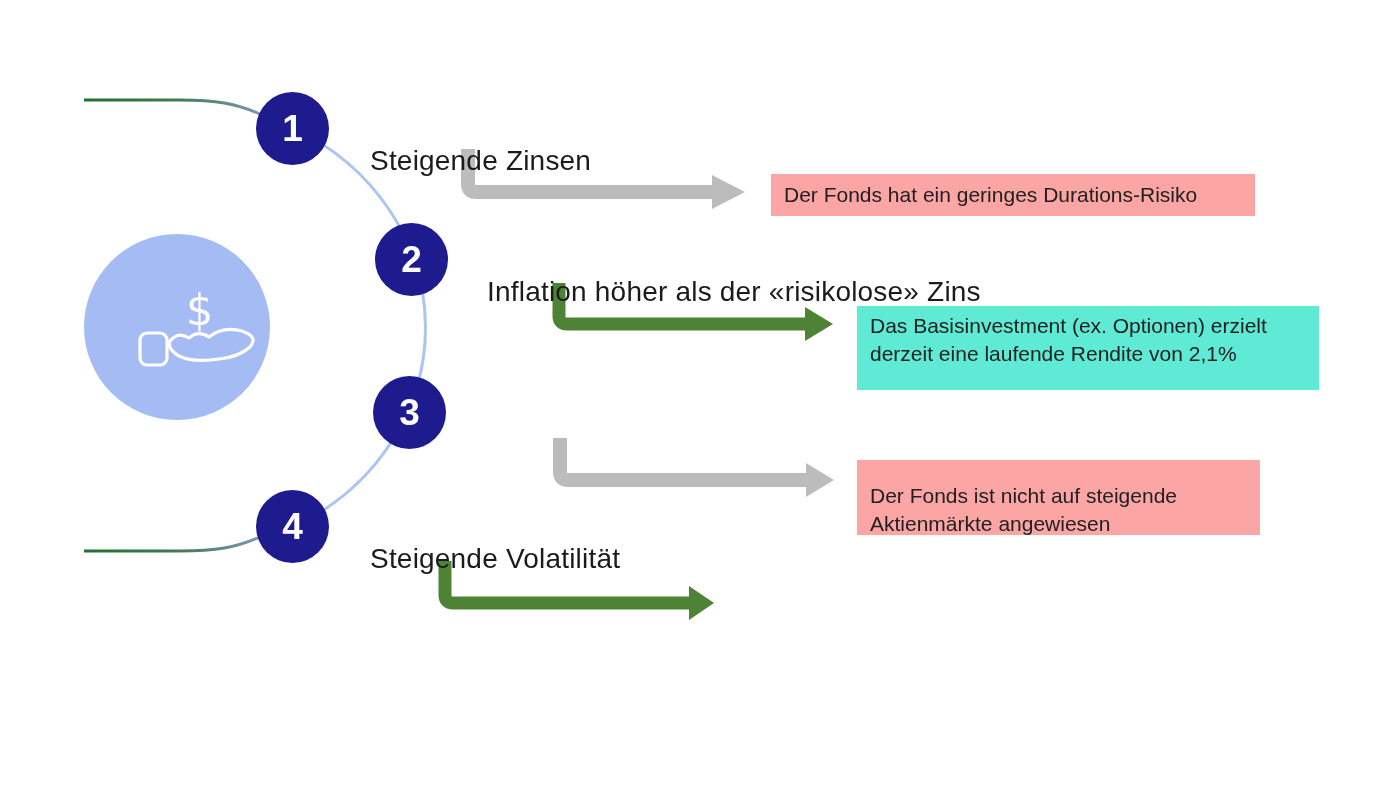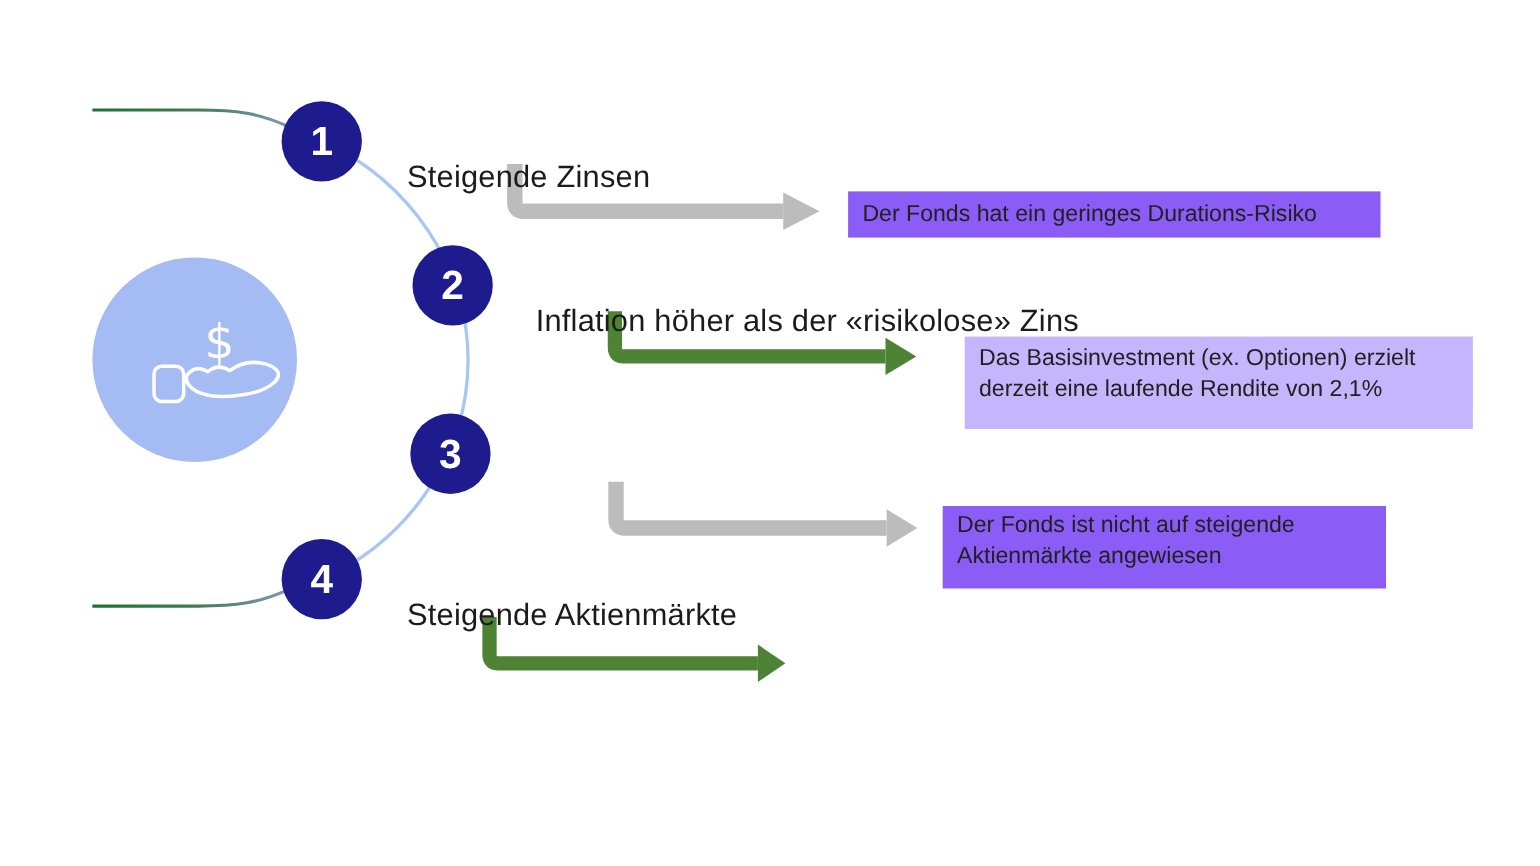--- a/index.html
+++ b/index.html
@@ -15,25 +15,25 @@
   }
   .title{
     position:absolute;color:#1b1b1b;font-size:28px;line-height:34px;white-space:nowrap;
     letter-spacing:0.2px;
     margin-top:32px;
   }
   .note{
     position:absolute;color:#212121;font-size:21px;line-height:28px;
     box-sizing:border-box;padding:7px 13px;
   }
-  .note.gray{background:#8b5cf6;}
-  .note.green{background:#c4b5fd;margin-left:20px;}
+  .note.gray{background:#fca5a5;}
+  .note.green{background:#5eead4;}
   .n1{left:771px;top:174px;width:484px;}
   .n2{left:857px;top:306px;width:462px;height:84px;padding-top:6px;}
-  .n3{left:857px;top:460px;width:403px;height:75px;padding-top:4px;}
+  .n3{left:857px;top:460px;width:403px;height:75px;padding-top:22px;}
   .n4{left:742px;top:584px;width:392px;height:46px;}
   .c1{left:256px;top:92px;}
   .c2{left:375px;top:223px;}
   .c3{left:373px;top:376px;}
   .c4{left:256px;top:490px;}
   .t1{left:370px;top:112px;}
   .t2{left:487px;top:243px;}
   .t3{left:487px;top:397px;}
   .t4{left:370px;top:510px;}
 </style>
@@ -92,19 +92,19 @@
   </div>
   <div class="num c3">
     <span>3</span>
   </div>
   <div class="num c4">
     <span>4</span>
   </div>
 
   <div class="title t1">Steigende Zinsen</div>
   <div class="title t2">Inflation höher als der «risikolose» Zins</div>
-  <div class="title t4">Steigende Aktienmärkte</div>
+  <div class="title t4">Steigende Volatilität</div>
 
   <div class="note gray n1">Der Fonds hat ein geringes Durations-Risiko</div>
   <div class="note green n2">Das Basisinvestment (ex. Optionen) erzielt derzeit eine laufende Rendite von 2,1%</div>
   <div class="note gray n3">Der Fonds ist nicht auf steigende Aktienmärkte angewiesen</div>
 
 </div>
 
 </body></html>

